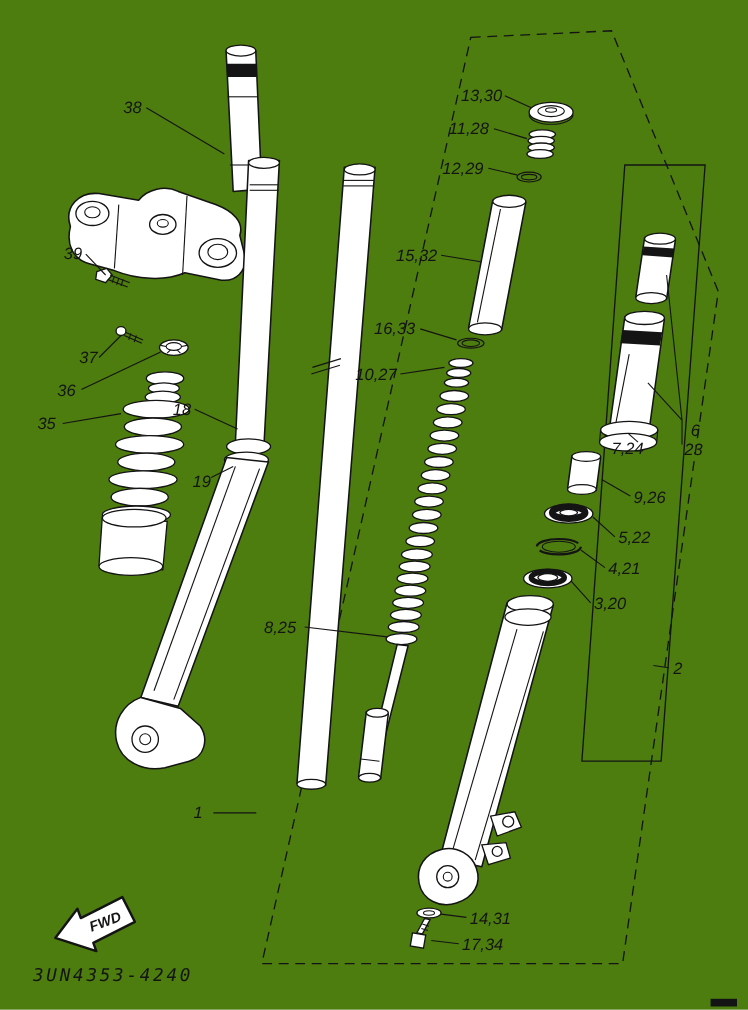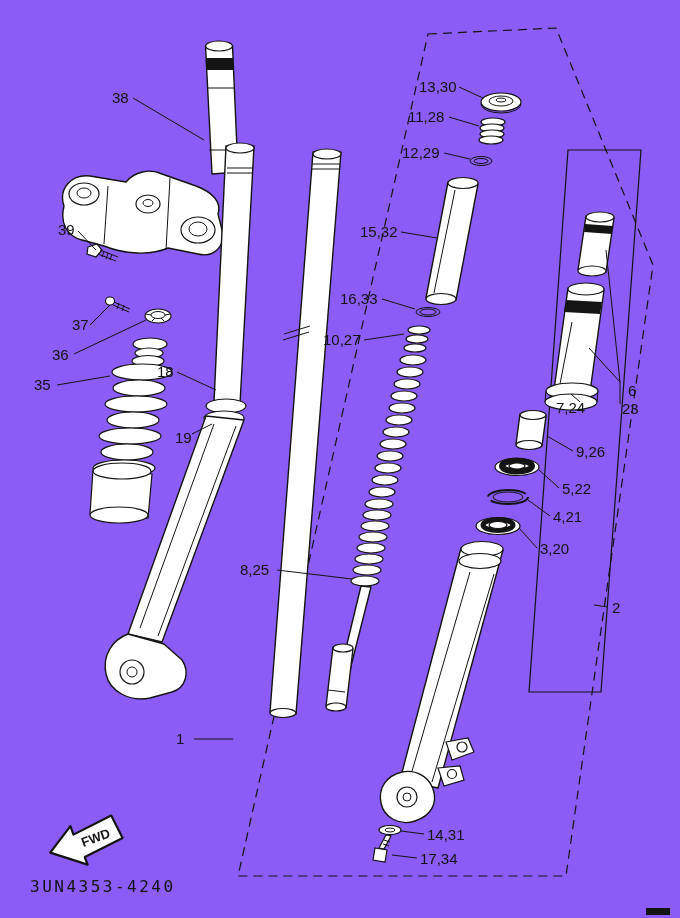--- a/index.html
+++ b/index.html
@@ -1,23 +1,24 @@
 <!DOCTYPE html>
 <html><head>
 <meta charset="utf-8">
 <style>
   html, body { margin: 0; padding: 0; background: #e8e8e8; }
   .page {
     position: relative;
     width: 680px;
     height: 918px;
     margin: 0 auto;
-    background: #8b5cf6;
+    background: #4d7c0f;
     overflow: hidden;
     font-family: "Liberation Sans", sans-serif;
+    font-style: italic;
   }
   svg { display: block; }
   .callout {
     font-family: "Liberation Sans", sans-serif;
     font-size: 15px;
     fill: #141414;
   }
   .partcode {
     font-family: "DejaVu Sans Mono", monospace;
     font-size: 16px;

